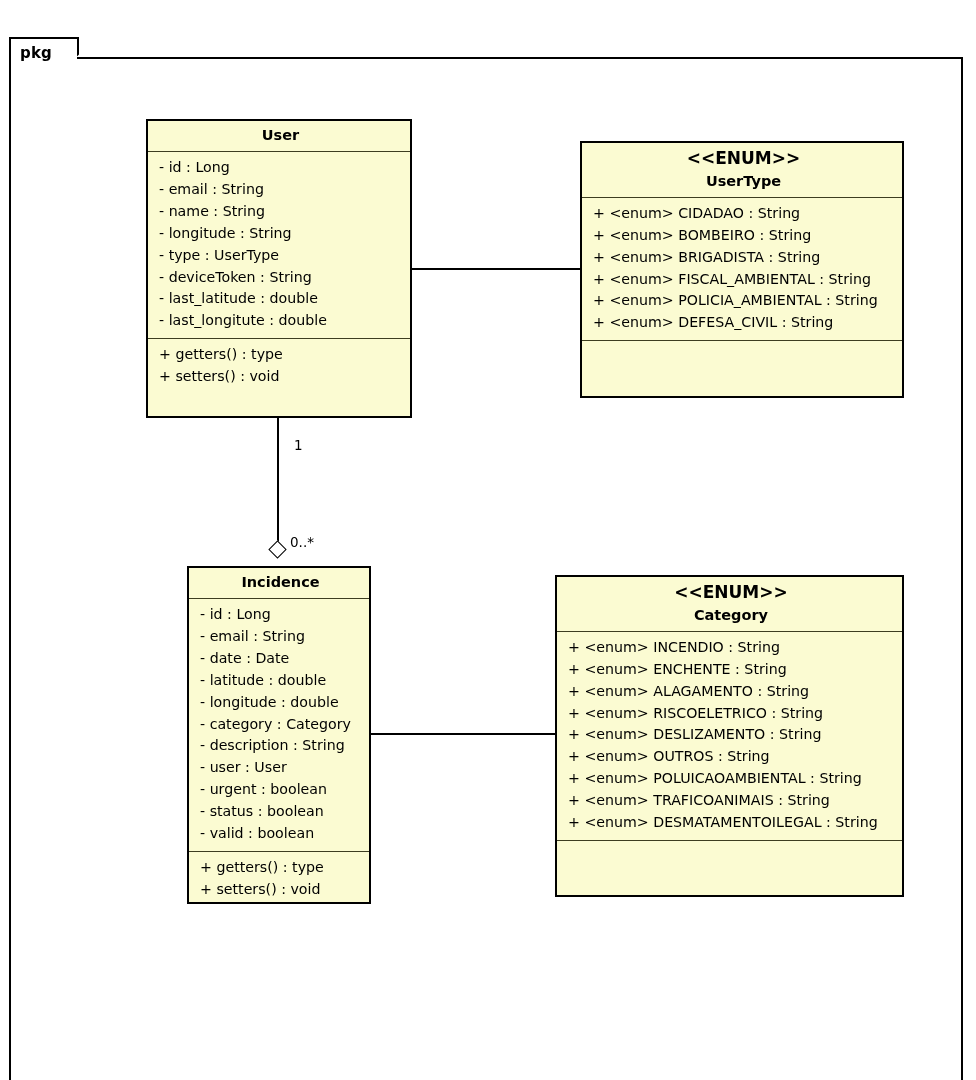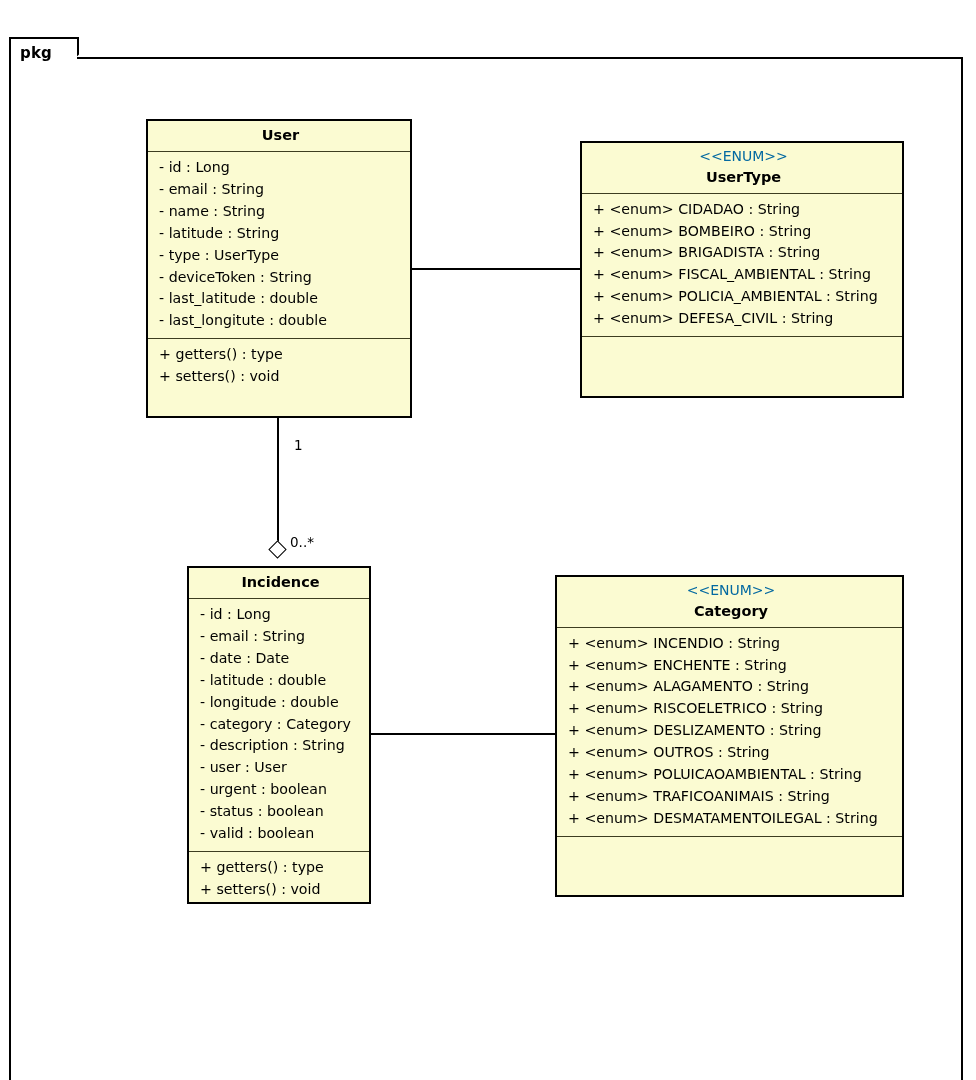--- a/index.html
+++ b/index.html
@@ -92,23 +92,23 @@
     padding: 4px 3px 5px 6px;
   }
   .cls-name {
     font-size: 14.5px;
     font-weight: bold;
     color: #000000;
     line-height: 1.45;
     white-space: nowrap;
   }
   .stereotype {
-    font-size: 14px;
-    font-weight: normal;
-    color: #0369a1;
+    font-size: 17px;
+    font-weight: bold;
+    color: #000000;
     line-height: 1.4;
     white-space: nowrap;
   }
   .member {
     font-size: 14.2px;
     color: #000000;
     line-height: 21.9px;
     white-space: nowrap;
   }
   .compartment.empty {
@@ -165,21 +165,21 @@
   <div class="edge h" style="left:369px; top:707px; width:188px;"></div>
 
   <div class="uml-box" style="left:146px; top:93px; width:266px; height:299px;">
     <div class="compartment head">
       <div class="cls-name">User</div>
     </div>
     <div class="compartment">
       <div class="member">- id : Long</div>
       <div class="member">- email : String</div>
       <div class="member">- name : String</div>
-      <div class="member">- latitude : String</div>
+      <div class="member">- longitude : String</div>
       <div class="member">- type : UserType</div>
       <div class="member">- deviceToken : String</div>
       <div class="member">- last_latitude : double</div>
       <div class="member">- last_longitute : double</div>
     </div>
     <div class="compartment">
       <div class="member">+ getters() : type</div>
       <div class="member">+ setters() : void</div>
     </div>
   </div>

